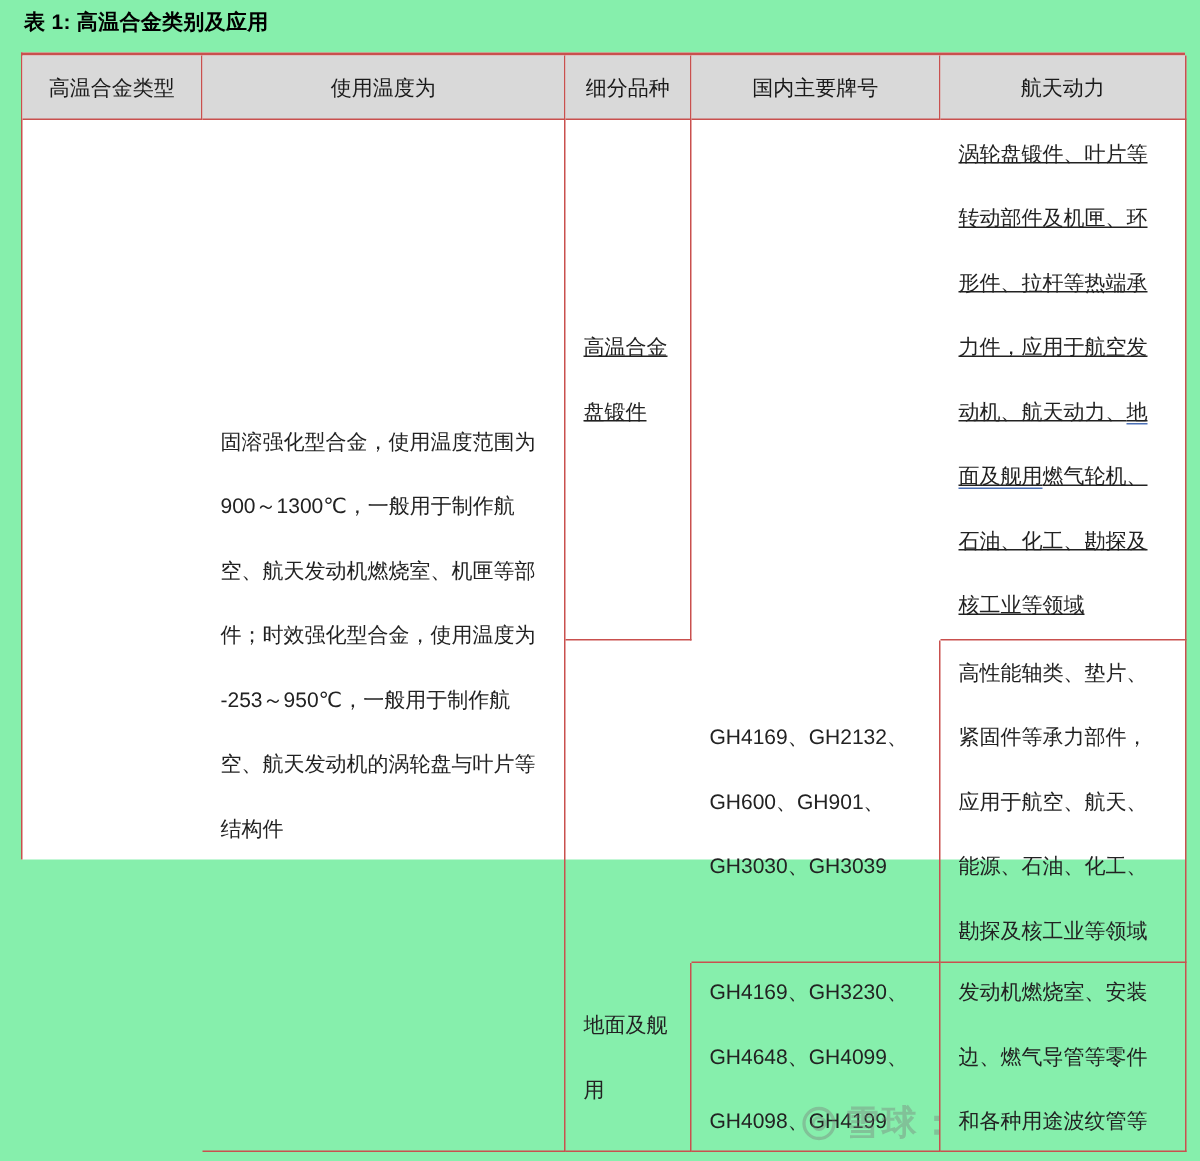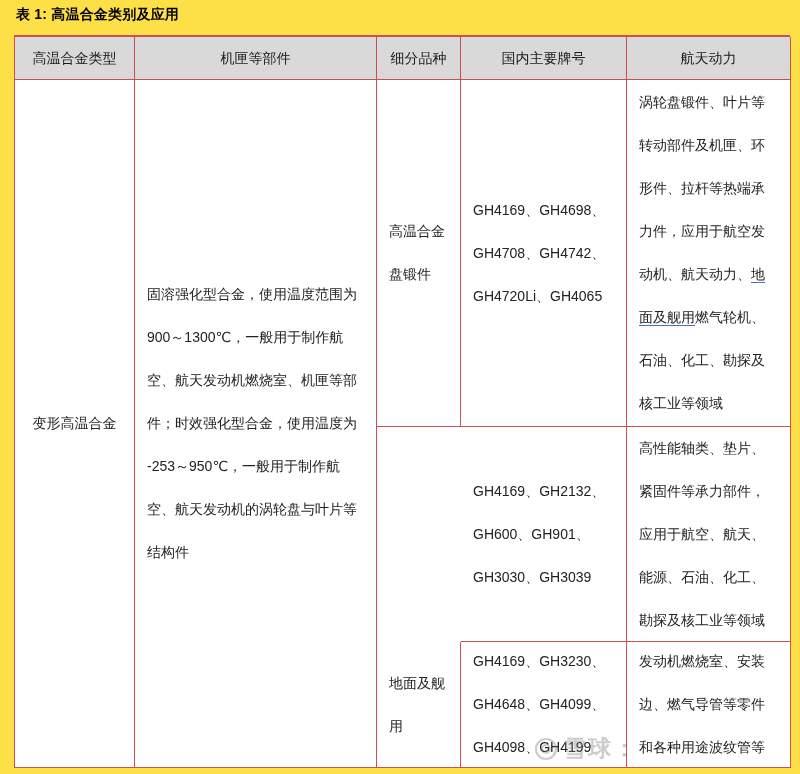--- a/index.html
+++ b/index.html
@@ -3,31 +3,31 @@
 <meta charset="utf-8">
 <style>
   * { margin: 0; padding: 0; box-sizing: border-box; }
   html, body {
     width: 800px; height: 774px;
     background: #ffffff;
     font-family: "Liberation Sans", "DejaVu Sans", sans-serif;
     overflow: hidden;
     position: relative;
   }
-  .page { position: relative; width: 800px; height: 774px; background: #fde047; }
+  .page { position: relative; width: 800px; height: 774px; background: #86efac; }
 
   .doc-title {
     position: absolute; left: 16px; top: 6px;
     font-size: 14px; font-weight: bold; color: #000;
     letter-spacing: 0.2px;
   }
 
   .alloy-table {
     position: absolute; left: 14px; top: 35px;
-    width: 776px; height: 733px;
+    width: 776px; height: 538px;
     display: grid;
     grid-template-columns: 120px 242px 84px 166px 164px;
     grid-template-rows: 43px 347px 215px 126px;
     border-top: 2px solid #c9504e;
     border-left: 1px solid #c9504e;
     background: #fff;
   }
   .cell {
     border-right: 1px solid #c9504e;
     border-bottom: 1px solid #c9504e;
@@ -42,21 +42,21 @@
     background: #d9d9d9;
     justify-content: center;
     text-align: center;
     font-size: 14px; color: #1a1a1a;
     line-height: 43px;
   }
   .center { justify-content: center; text-align: center; }
   .pad { padding: 0 12px; }
   .col1 { grid-column: 1; grid-row: 2 / span 3; }
   .col2 { grid-column: 2; grid-row: 2 / span 3; }
-  .r2 { grid-row: 2; } .r3 { grid-row: 3; } .r4 { grid-row: 4; justify-content: center; }
+  .r2 { grid-row: 2; text-decoration: underline; } .r3 { grid-row: 3; } .r4 { grid-row: 4; justify-content: center; }
   .c3 { grid-column: 3; } .c4 { grid-column: 4; } .c5 { grid-column: 5; }
 
   .u-link {
     text-decoration: underline;
     text-decoration-color: #4a6fb5;
     text-underline-offset: 3px;
   }
 
   .watermark {
     position: absolute; left: 534px; top: 733px;
@@ -77,44 +77,38 @@
 <div class="page">
 
   <div class="doc-title">表 1: 高温合金类别及应用</div>
 
   <div class="alloy-table">
 
     <div class="cell head c3" style="grid-column:1; grid-row:1;">
       <span class="inner">高温合金类型</span>
     </div>
     <div class="cell head" style="grid-column:2; grid-row:1;">
-      <span class="inner">机匣等部件</span>
+      <span class="inner">使用温度为</span>
     </div>
     <div class="cell head" style="grid-column:3; grid-row:1;">
       <span class="inner">细分品种</span>
     </div>
     <div class="cell head" style="grid-column:4; grid-row:1;">
       <span class="inner">国内主要牌号</span>
     </div>
     <div class="cell head" style="grid-column:5; grid-row:1;">
       <span class="inner">航天动力</span>
     </div>
 
-    <div class="cell col1 center">
-      <span class="inner">变形高温合金</span>
-    </div>
     <div class="cell col2 pad">
       <div class="inner">固溶强化型合金，使用温度范围为 900～1300℃，一般用于制作航空、航天发动机燃烧室、机匣等部件；时效强化型合金，使用温度为 -253～950℃，一般用于制作航空、航天发动机的涡轮盘与叶片等结构件</div>
     </div>
 
     <div class="cell r2 c3 pad">
       <div class="inner">高温合金盘锻件</div>
-    </div>
-    <div class="cell r2 c4 pad">
-      <div class="inner">GH4169、GH4698、GH4708、GH4742、GH4720Li、GH4065</div>
     </div>
     <div class="cell r2 c5 pad">
       <div class="inner"><span>涡轮盘锻件、叶片等转动部件及机匣、环形件、拉杆等热端承力件，应用于航空发动机、航天动力、</span><span class="u-link">地面及舰用</span><span>燃气轮机、石油、化工、勘探及核工业等领域</span></div>
     </div>
 
     <div class="cell r3 c4 pad">
       <div class="inner">GH4169、GH2132、GH600、GH901、GH3030、GH3039</div>
     </div>
     <div class="cell r3 c5 pad">
       <div class="inner">高性能轴类、垫片、紧固件等承力部件，应用于航空、航天、能源、石油、化工、勘探及核工业等领域</div>

